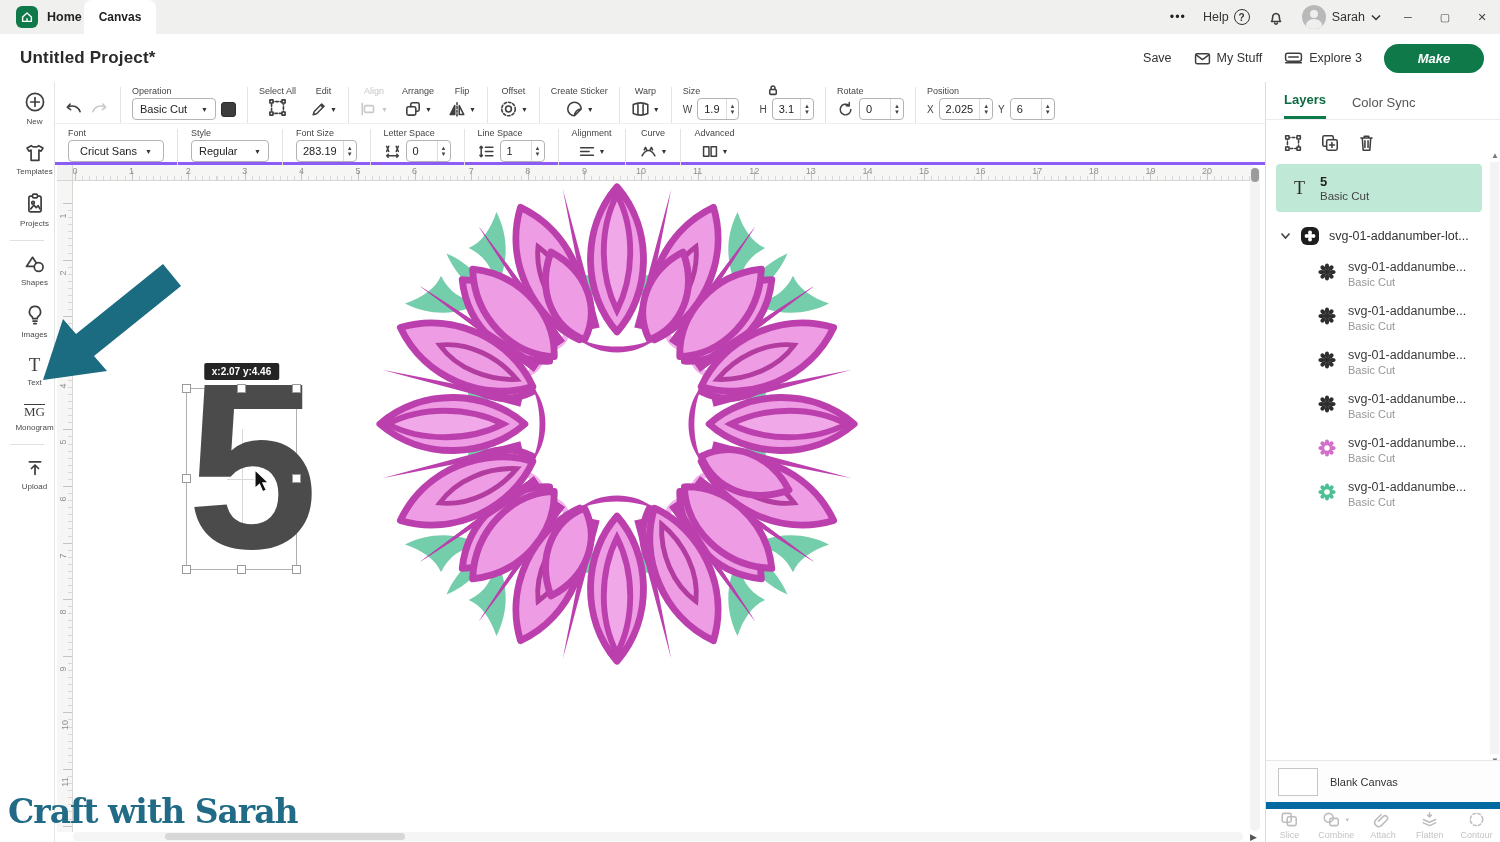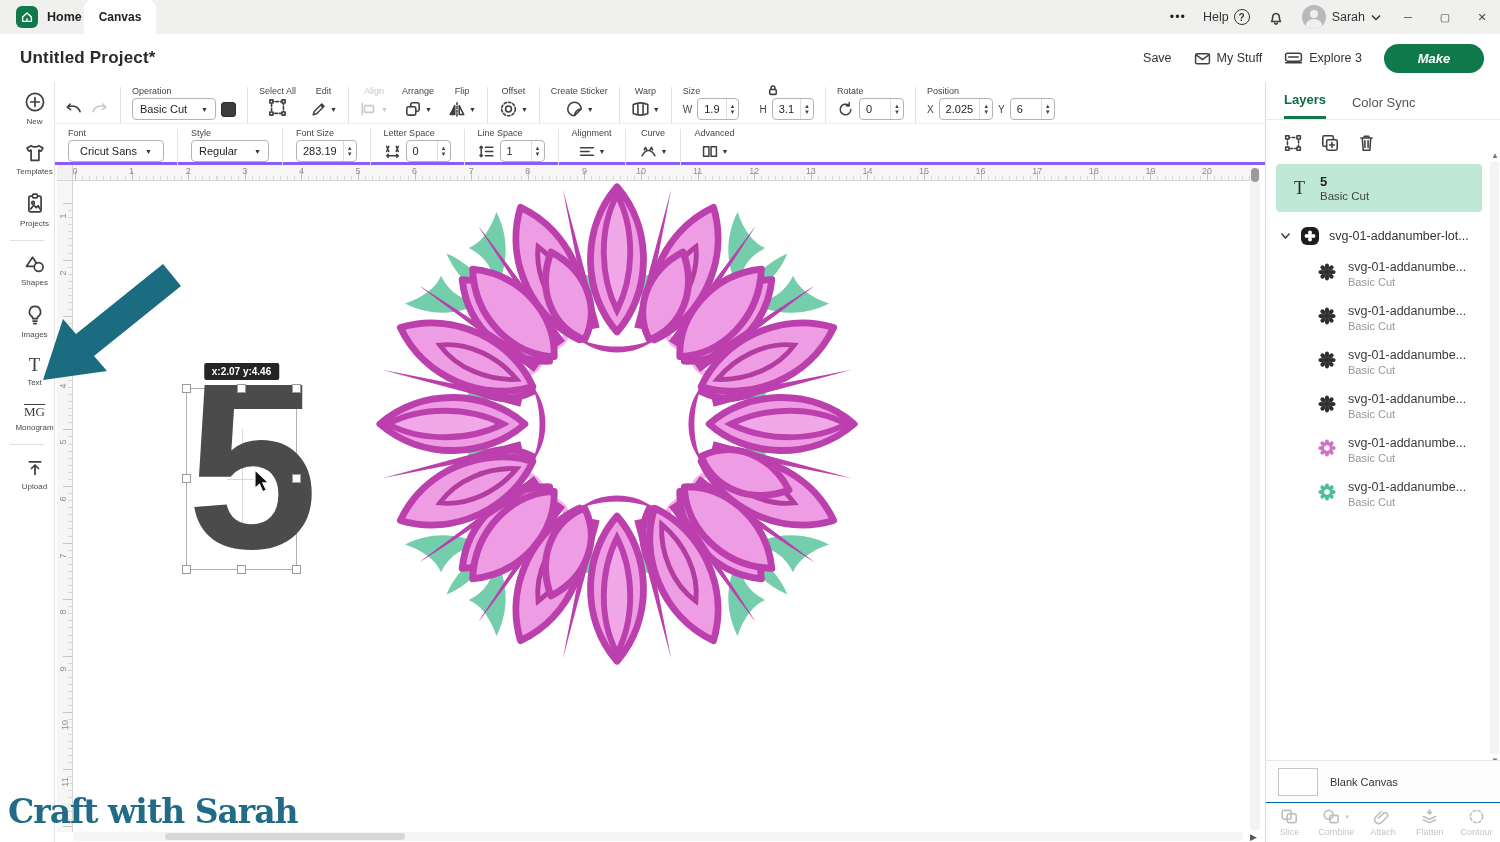--- a/index.html
+++ b/index.html
@@ -106,21 +106,21 @@
   .grp-title { font-size:12.5px; color:#333; white-space:nowrap; }
   .lchild { display:flex; align-items:center; gap:12px; padding:6px 0 6px 52px; height:44px; }
   .lc-title { font-size:12.5px; color:#3a3a3a; line-height:15px; white-space:nowrap; }
   .lc-type { font-size:11px; color:#979797; line-height:14px; }
   .rscroll { position:absolute; right:1px; top:80px; bottom:88px; width:9px; background:#f3f3f3; }
   .rscroll .up { position:absolute; top:-11px; left:1px; font-size:8px; color:#777; }
   .rscroll .down { position:absolute; bottom:-11px; left:1px; font-size:8px; color:#777; }
   .rfooter { position:absolute; left:0; right:0; bottom:40px; height:42px; border-top:1px solid #e8e8e8; display:flex; align-items:center; gap:12px; padding-left:12px; background:#fdfdfd; }
   .bc-swatch { width:40px; height:28px; background:#fff; border:1px solid #c6c6c6; }
   .bc-label { font-size:11px; color:#333; }
-  .rtools { position:absolute; left:0; right:0; bottom:0; height:40px; border-top:1px solid #0369a1; display:flex; }
+  .rtools { position:absolute; left:0; right:0; bottom:0; height:40px; border-top:7px solid #0369a1; display:flex; }
   .rtool { flex:1; display:flex; flex-direction:column; align-items:center; justify-content:center; gap:2px; }
   .rtool .tlbl { font-size:9px; color:#c4c4c4; }
   .rtool svg { stroke:#bdbdbd !important; }
   .combine-caret { font-size:6px; color:#c4c4c4; }
 </style>
 </head>
 <body>
 
 <div class="app">
 

